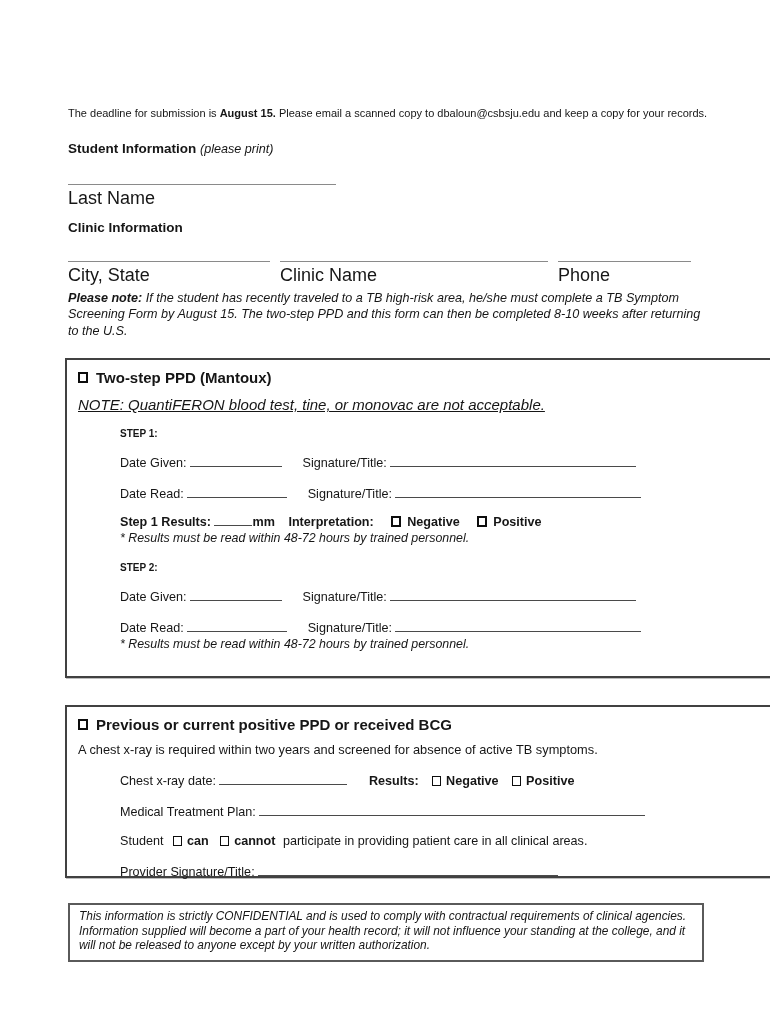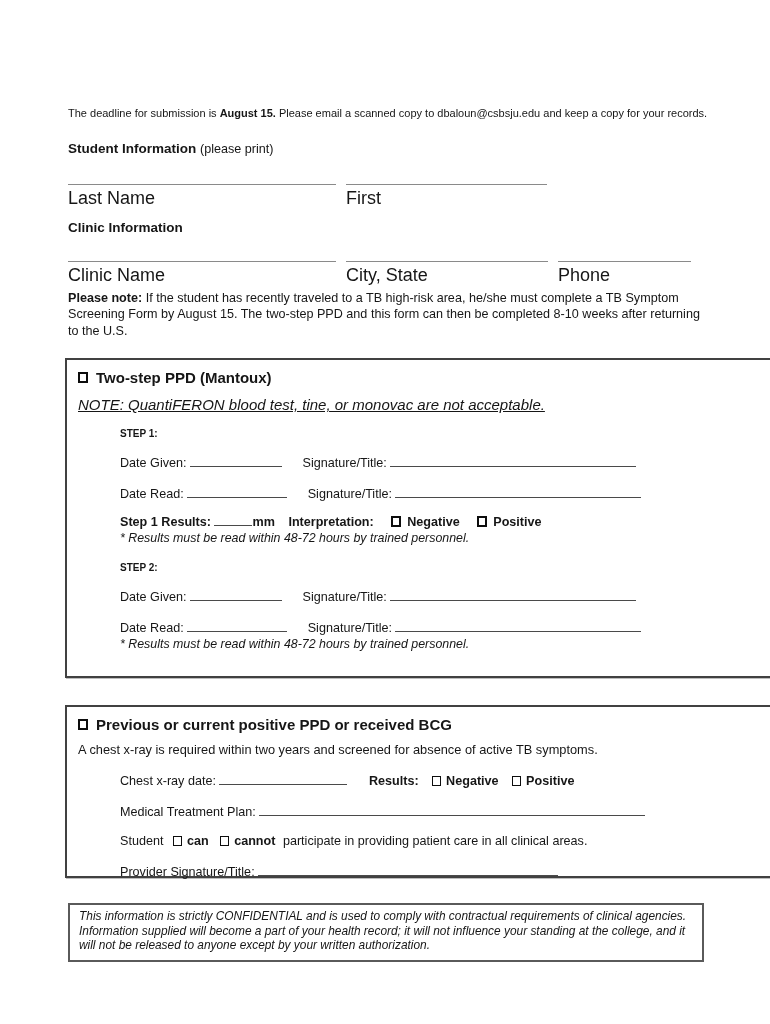--- a/index.html
+++ b/index.html
@@ -9,28 +9,28 @@
     font-family:"Liberation Sans", sans-serif; color:#161616; overflow:hidden;
   }
   .hdr { position:absolute; top:46px; left:0; right:0; text-align:center; }
   .title { font-size:17px; font-weight:bold; letter-spacing:0.1px; }
   .subtitle { font-size:13.5px; margin-top:4px; }
 
   .intro { position:absolute; top:106px; left:68px; width:642px; font-size:11px; line-height:15.6px; }
   b.inl { font-weight:bold; }
 
   .sec-head { position:absolute; left:68px; font-size:13.5px; font-weight:bold; }
-  .sec-head .paren { font-weight:normal; font-size:12.6px; }
+  .sec-head .paren { font-weight:normal; font-size:12.6px;font-style:italic; }
 
   .field-grid { position:absolute; left:68px; display:flex; gap:10px; }
   .fld .fline { height:15px; border-bottom:1.5px solid #8a8a8a; }
   .fld .flabel { font-size:18px; margin-top:3px; }
 
   .note { position:absolute; top:290px; left:68px; width:642px; font-size:12.6px;
-          line-height:16.4px; }
+          line-height:16.4px; font-style:italic; }
   .note b { font-weight:bold; }
 
   .fbox { position:absolute; left:65px; width:748px; border:2px solid #414141;
           padding:9px 11px; background:#fff; box-shadow:1px 1px 0 #bdbdbd; }
   .box-ppd { top:358px; height:320px; }
   .box-bcg { top:705px; height:173px; }
 
   .box-title { display:flex; align-items:center; gap:8px; font-size:15px; font-weight:bold; }
   .cb { display:inline-block; width:10px; height:11px; border:2px solid #0d0d0d; background:#fff;
         vertical-align:-1px; flex:0 0 auto; }
@@ -68,37 +68,33 @@
 
   <div class="sec-head" style="top:141px;">
     <span>Student Information</span>
     <span class="paren">(please print)</span>
   </div>
   <div class="field-grid" style="top:170px;">
     <div class="fld" style="width:268px;">
       <div class="fline"></div>
       <div class="flabel">Last Name</div>
     </div>
-    <div class="fld" style="width:201px;">
-      <div class="fline"></div>
-      <div class="flabel">First</div>
-    </div>
   </div>
 
   <div class="sec-head" style="top:220px;">
     <span>Clinic Information</span>
   </div>
   <div class="field-grid" style="top:247px;">
+    <div class="fld" style="width:202px;">
+      <div class="fline"></div>
+      <div class="flabel">City, State</div>
+    </div>
     <div class="fld" style="width:268px;">
       <div class="fline"></div>
       <div class="flabel">Clinic Name</div>
-    </div>
-    <div class="fld" style="width:202px;">
-      <div class="fline"></div>
-      <div class="flabel">City, State</div>
     </div>
     <div class="fld" style="width:133px;">
       <div class="fline"></div>
       <div class="flabel">Phone</div>
     </div>
   </div>
 
   <div class="note"><b>Please note:</b><span> If the student has recently traveled to a TB high-risk area, he/she must complete a TB Symptom Screening Form by August 15. The two-step PPD and this form can then be completed 8-10 weeks after returning to the U.S.</span></div>
 
   <div class="fbox box-ppd">

